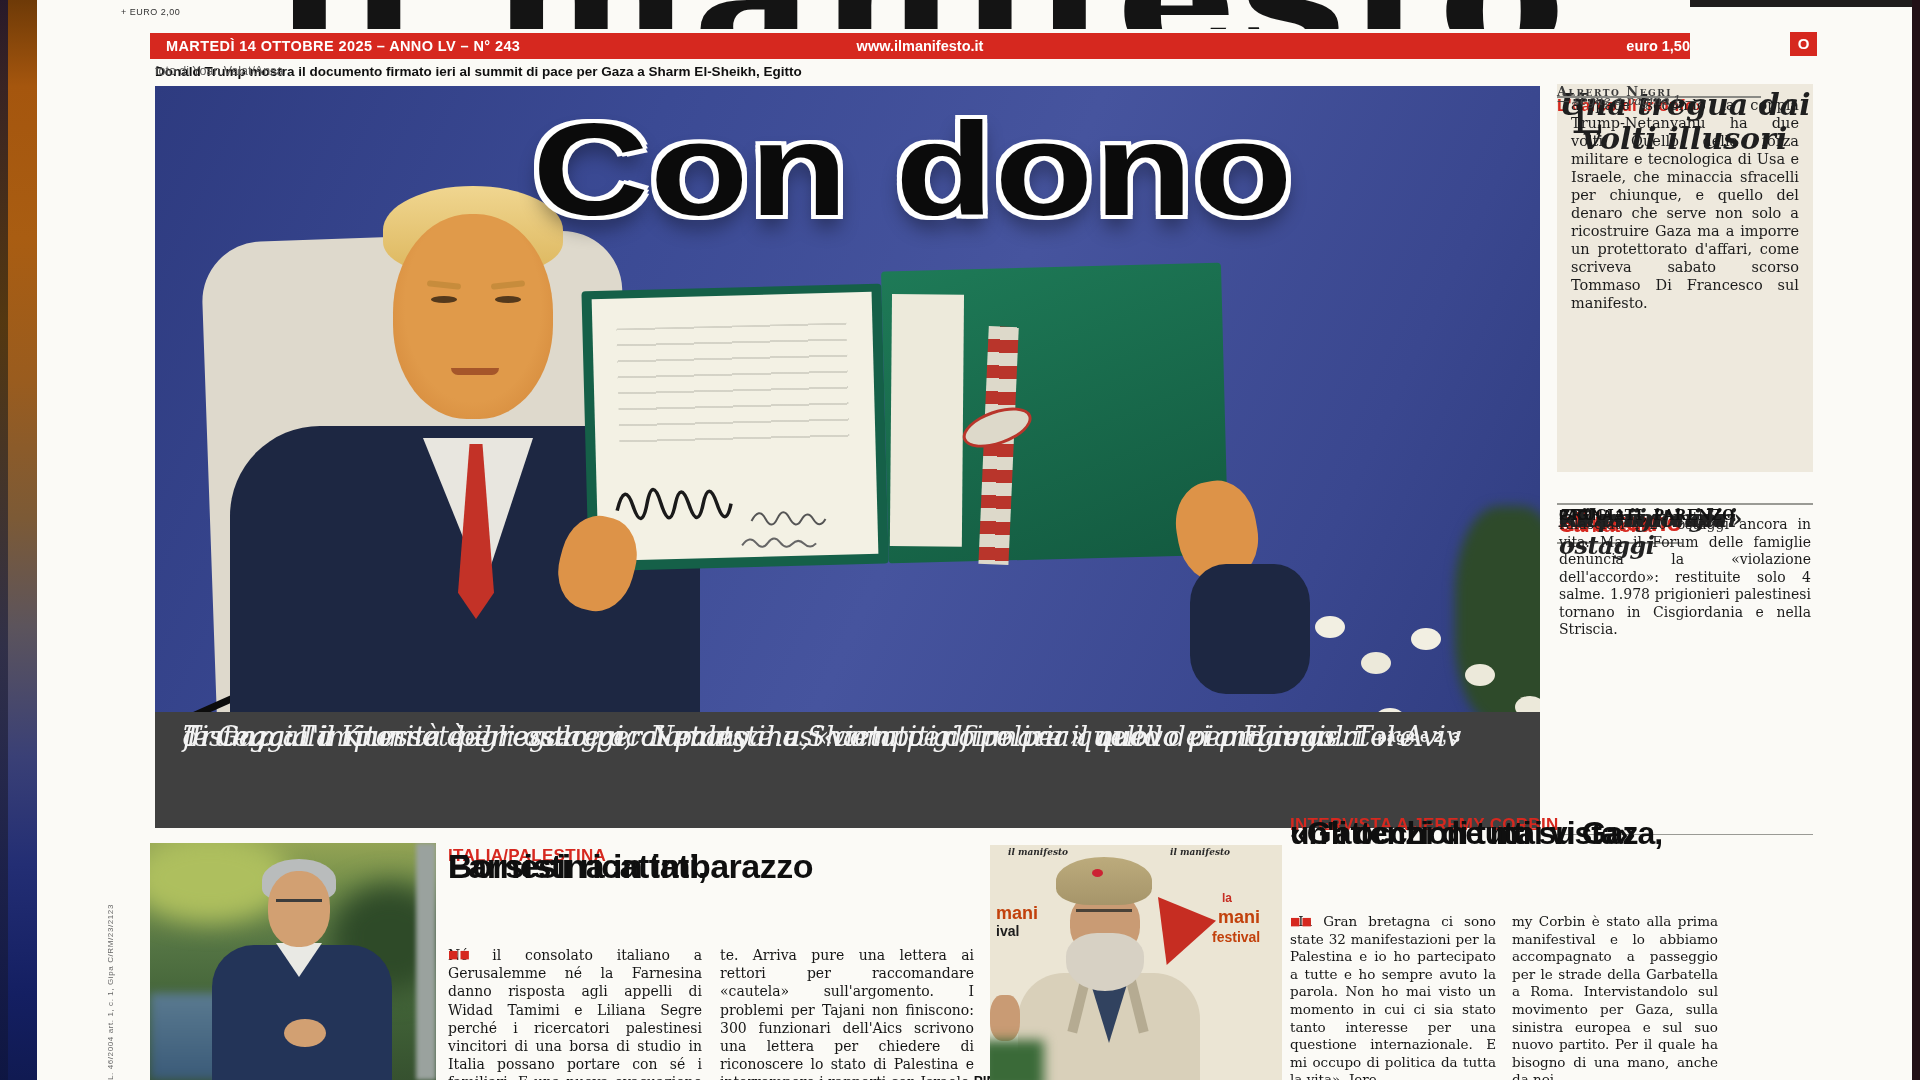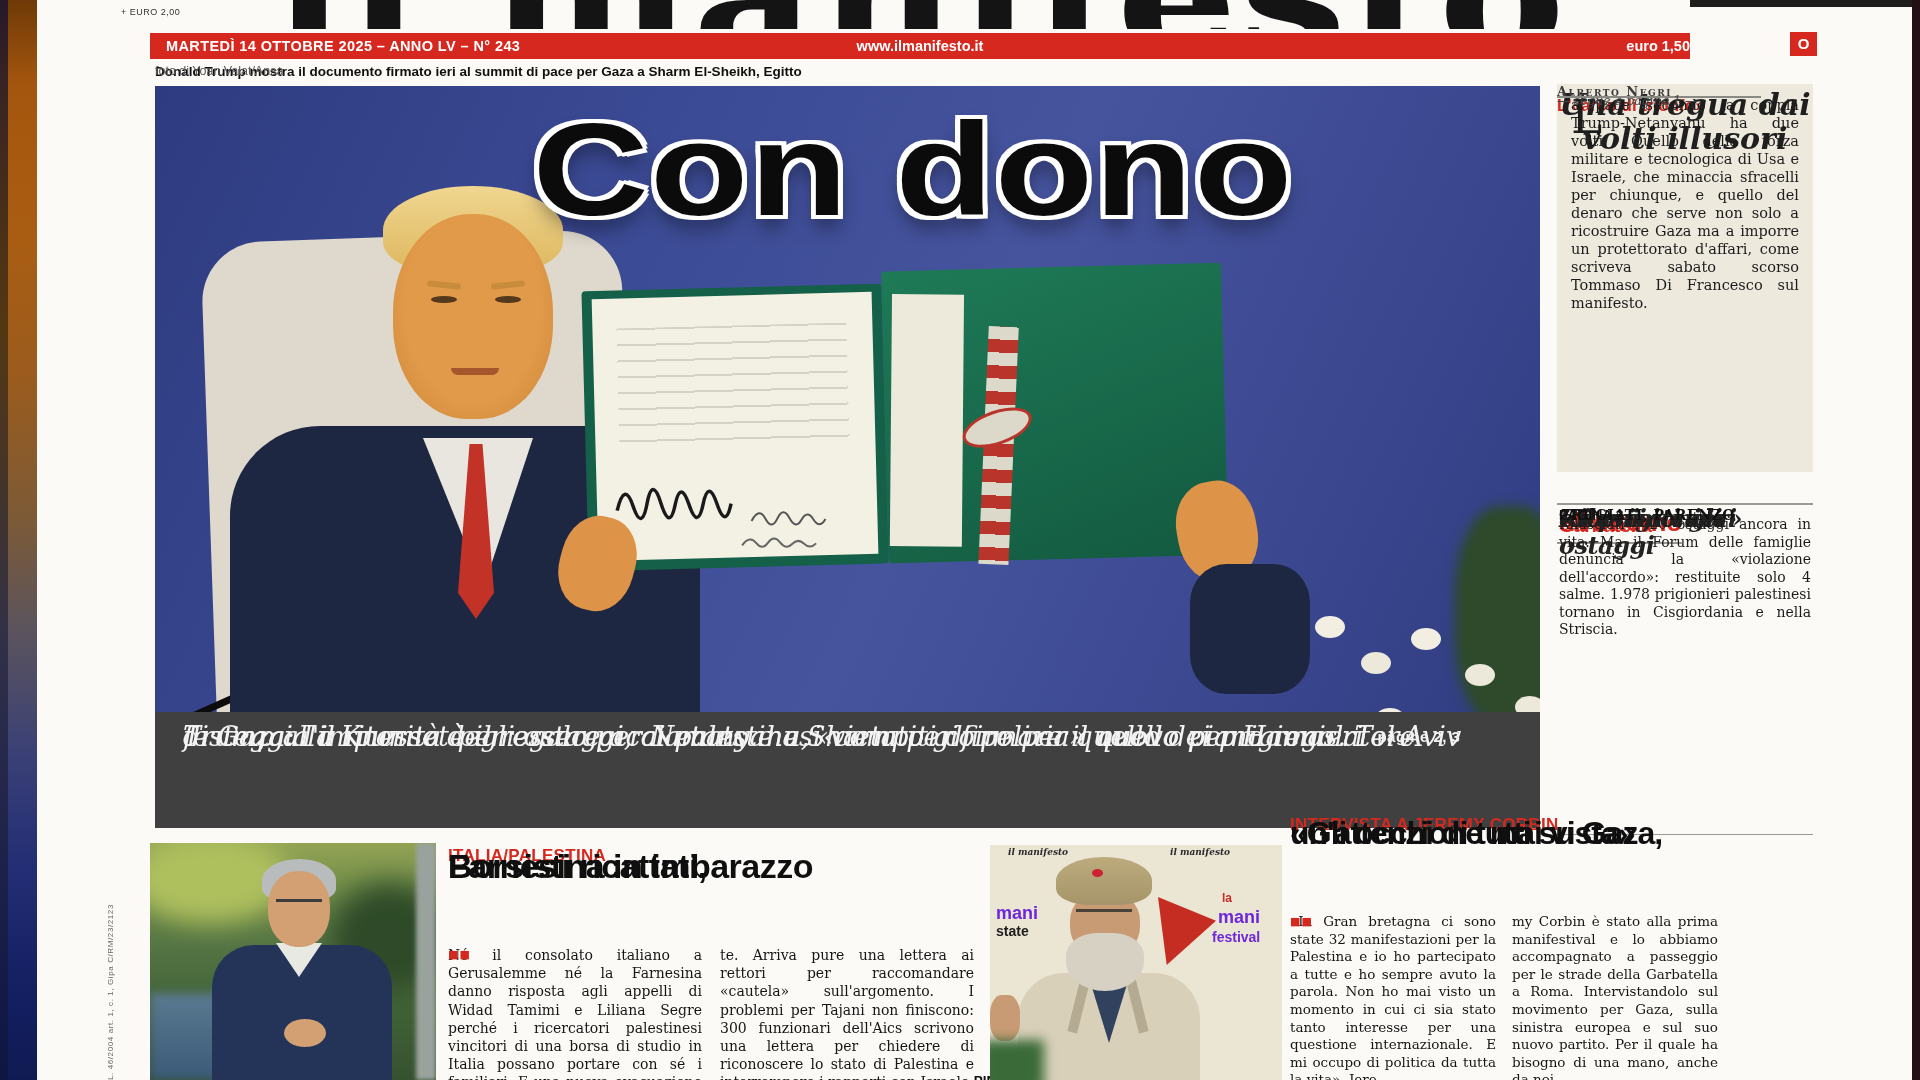--- a/index.html
+++ b/index.html
@@ -120,21 +120,21 @@
   .tj-glasses{left:126px;top:56px;width:46px;height:10px;border-top:3px solid #3c3c3c;}
   .tj-shirt{left:126px;top:100px;width:46px;height:34px;background:#e9e9e4;clip-path:polygon(0 0,100% 0,50% 100%);}
   .tj-suit{left:62px;top:102px;width:180px;height:135px;background:#233458;border-radius:42px 42px 0 0;}
   .tj-hand{left:134px;top:176px;width:42px;height:28px;background:#d2a072;border-radius:50%;}
 
   
   .corbyn{left:990px;top:845px;width:292px;height:235px;overflow:hidden;background:#ebe5d4;}
   .cb-top{left:0;top:2px;width:292px;height:12px;font:bold italic 9px "DejaVu Serif",serif;color:#2a2a2a;}
   .cb-top b{position:absolute;top:0;font-weight:bold;}
   .cb-tri{width:58px;height:68px;background:#c62d22;clip-path:polygon(0 0,100% 35%,15% 100%);}
-  .cb-logoword{position:absolute;font-family:"Liberation Sans",sans-serif;font-weight:bold;color:#6d28d9;}
+  .cb-logoword{position:absolute;font-family:"Liberation Sans",sans-serif;font-weight:bold;color:#c2410c;}
   .cb-la{color:#c62d22;font-size:12px;}
   .cb-mani{font-size:18px;}
   .cb-fest{font-size:14px;color:#c62d22;}
   .cb-cap{left:66px;top:12px;width:96px;height:48px;background:linear-gradient(180deg,#bcab7c,#a6956a);border-radius:50% 50% 35% 35%;}
   .cb-capdot{left:102px;top:24px;width:11px;height:8px;background:#c23;border-radius:50%;}
   .cb-face{left:80px;top:46px;width:70px;height:66px;background:#c99b74;border-radius:45%;}
   .cb-glasses{left:86px;top:64px;width:56px;height:8px;border-top:3px solid #4a4238;}
   .cb-beard{left:76px;top:88px;width:78px;height:58px;background:#d7d1c4;border-radius:40% 40% 50% 50%;}
   .cb-jacket{left:28px;top:128px;width:182px;height:107px;background:#d9d0ba;border-radius:46px 46px 0 0;}
   .cb-collarL{left:84px;top:132px;width:10px;height:56px;background:#b5ab92;transform:rotate(14deg);}
@@ -268,21 +268,21 @@
     <div class="col a1c1"><span class="bullet">■■</span><span style="position:static;">Né il consolato italiano a Gerusalemme né la Farnesina danno risposta agli appelli di Widad Tamimi e Liliana Segre perché i ricercatori palestinesi vincitori di una borsa di studio in Italia possano portare con sé i familiari. E una nuova evacuazione è ormai imminen-</span></div>
     <div class="col a1c2"><span style="position:static;">te. Arriva pure una lettera ai rettori per raccomandare «cautela» sull'argomento. I problemi per Tajani non finiscono: 300 funzionari dell'Aics scrivono una lettera per chiedere di riconoscere lo stato di Palestina e interrompere i rapporti con Israele. </span><span class="pgref2">PINTO A PAGINA 4</span></div>
   </div>
 
   <div class="corbyn">
     <div class="cb-top">
       <b style="left:18px;">il manifesto</b>
       <b style="left:180px;">il manifesto</b>
     </div>
     <div class="cb-logoword cb-mani" style="left:6px;top:58px;">mani</div>
-    <div class="cb-logoword cb-fest" style="left:6px;top:78px;color:#1c1c1c;">state</div>
+    <div class="cb-logoword cb-fest" style="left:6px;top:78px;color:#1c1c1c;">ival</div>
     <div class="cb-tri" style="left:168px;top:52px;"></div>
     <div class="cb-logoword cb-la" style="left:232px;top:46px;">la</div>
     <div class="cb-logoword cb-mani" style="left:228px;top:62px;">mani</div>
     <div class="cb-logoword" style="left:222px;top:84px;font-size:14px;">festival</div>
     <div class="cb-jacket"></div>
     <div class="cb-collarL"></div>
     <div class="cb-collarR"></div>
     <div class="cb-shirt"></div>
     <div class="cb-face"></div>
     <div class="cb-beard"></div>

